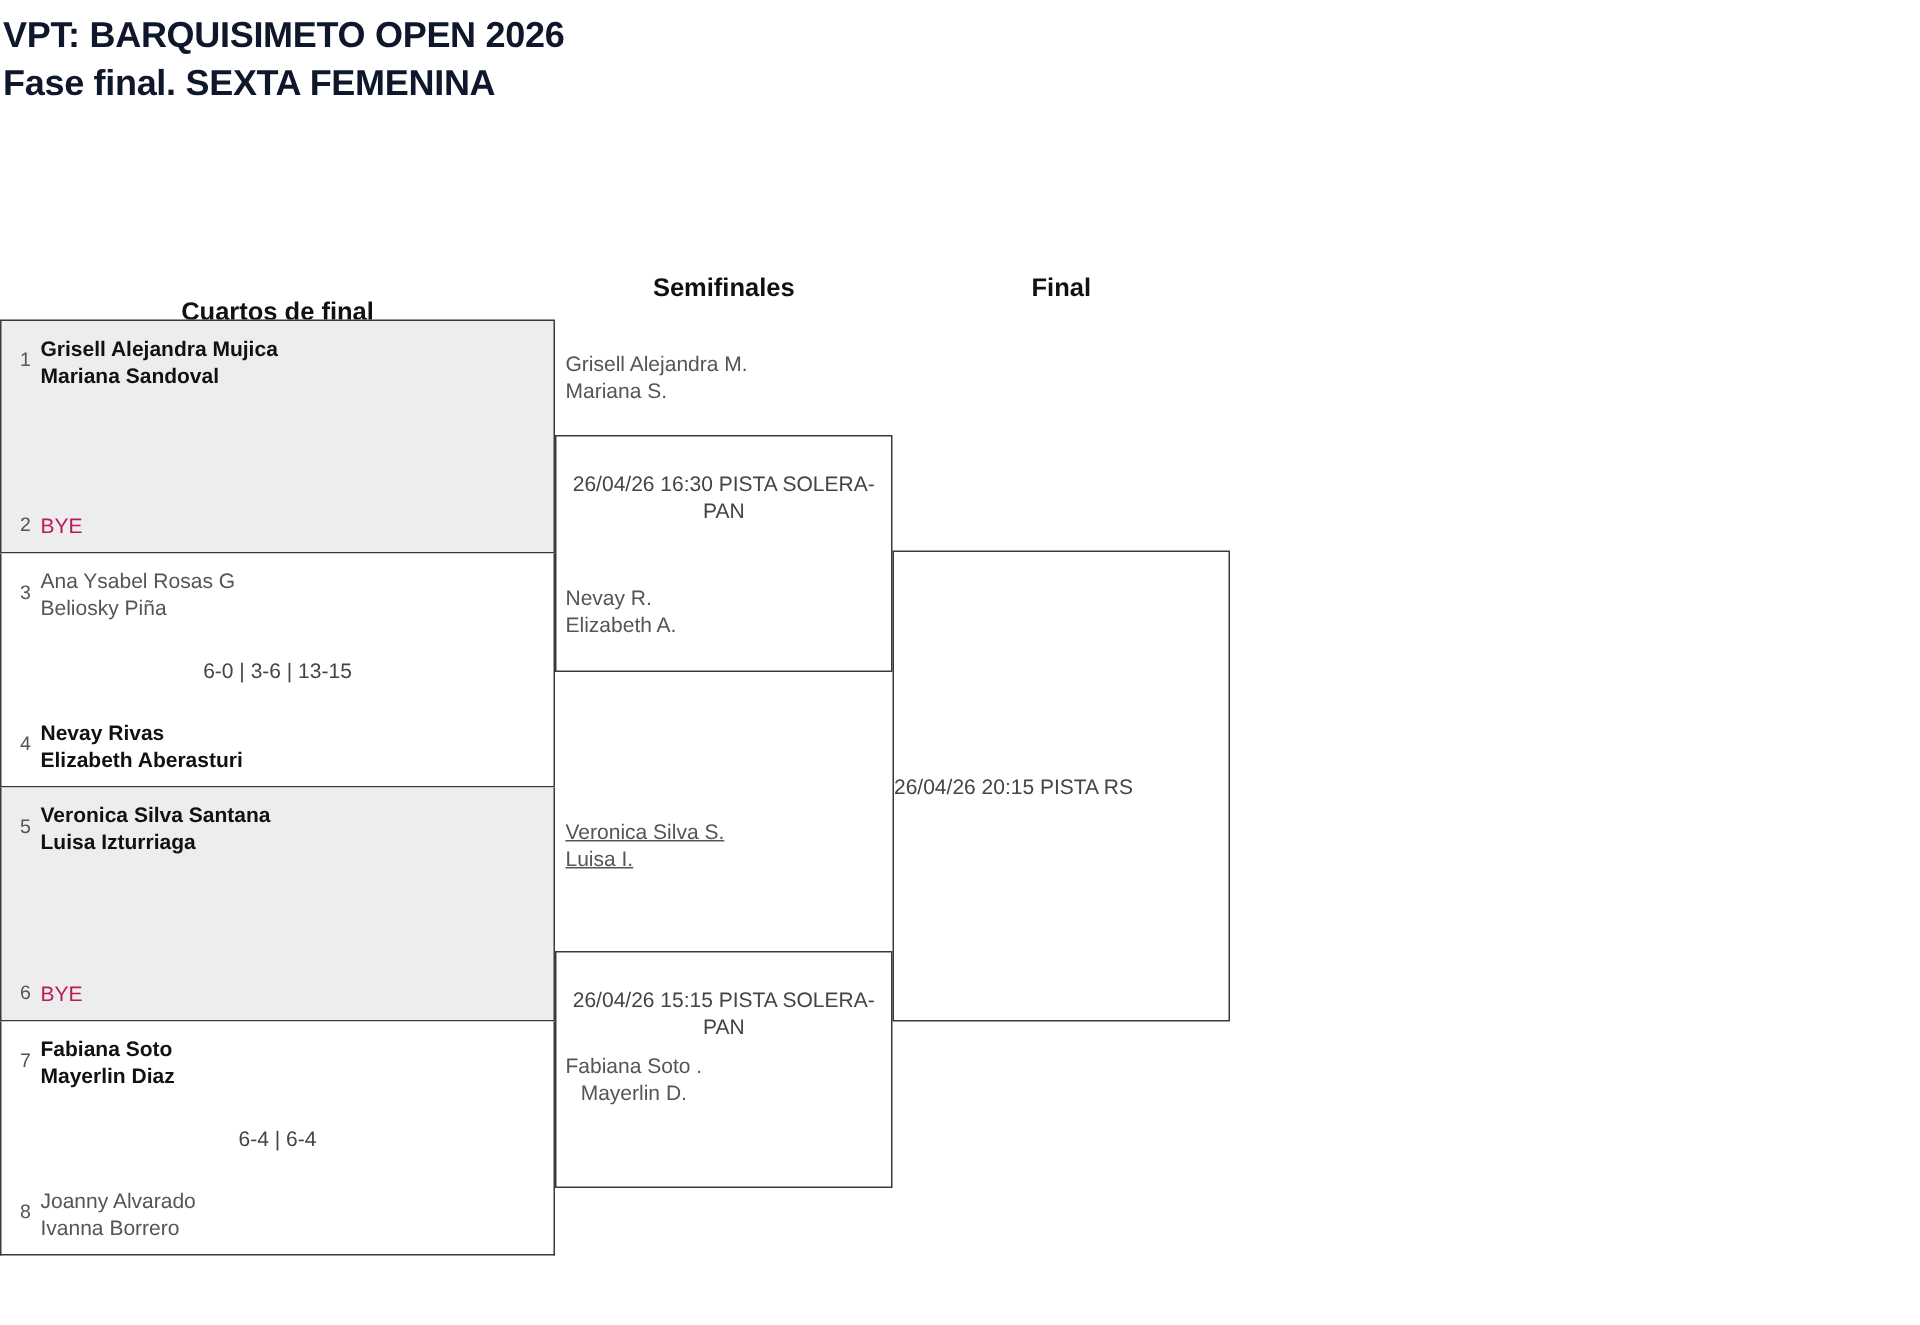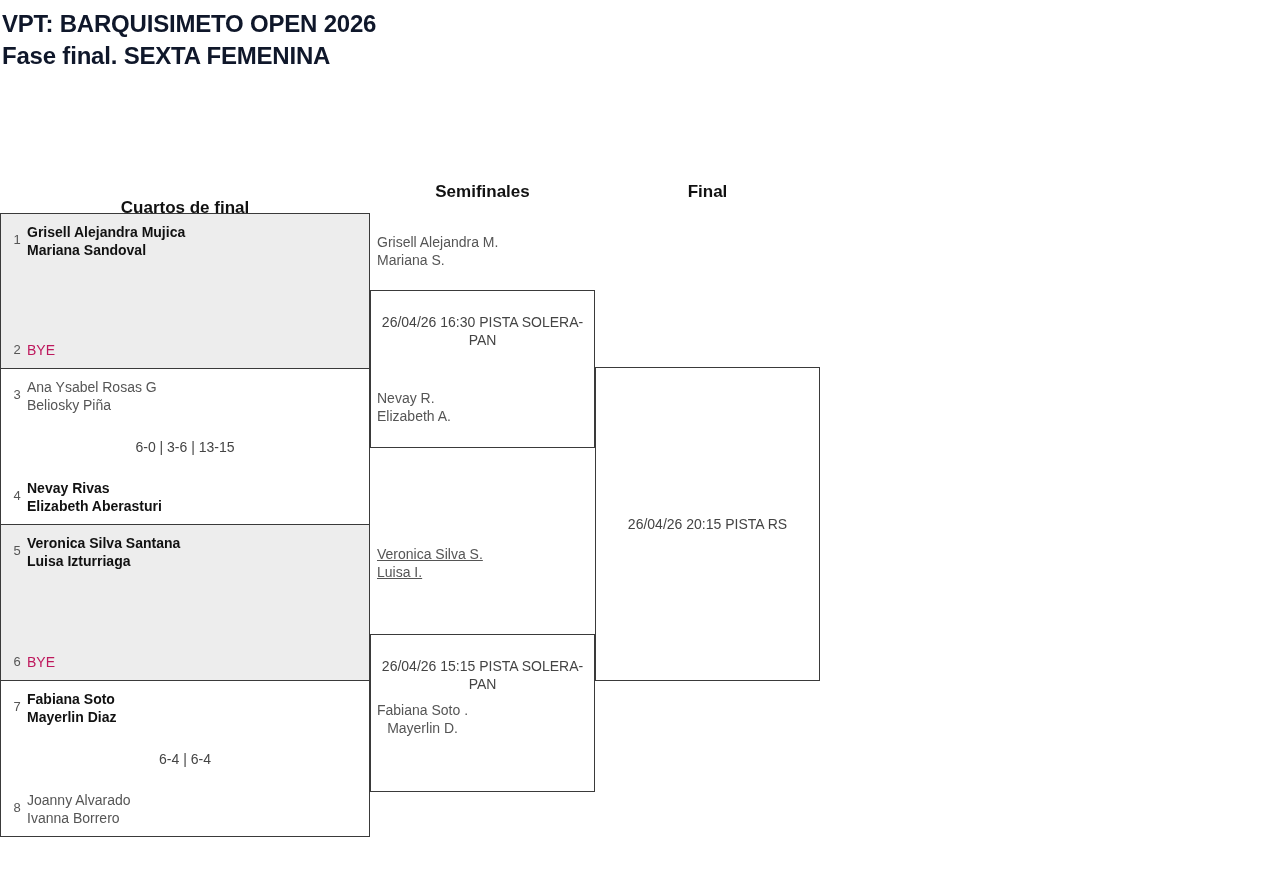--- a/index.html
+++ b/index.html
@@ -117,21 +117,20 @@
   
   .final-box {
     position: absolute;
     left: 595px;
     top: 295px;
     width: 225px;
     height: 314px;
     border: 1px solid #3a3a3a;
     display: flex;
     align-items: center;
-    justify-content: center;
   }
   .final-text {
     font-size: 14px;
     line-height: 18px;
     color: #444;
     text-align: center;
     white-space: nowrap;
   }
 </style>
 </head>

